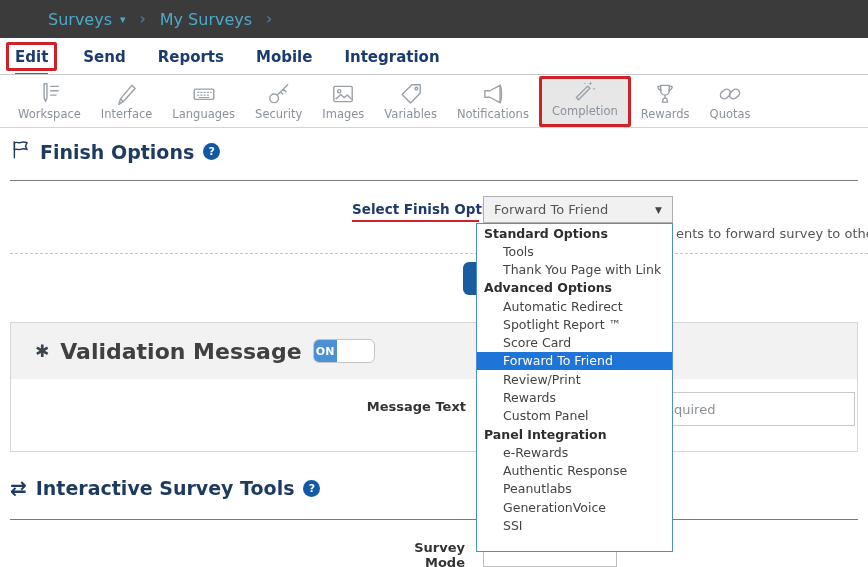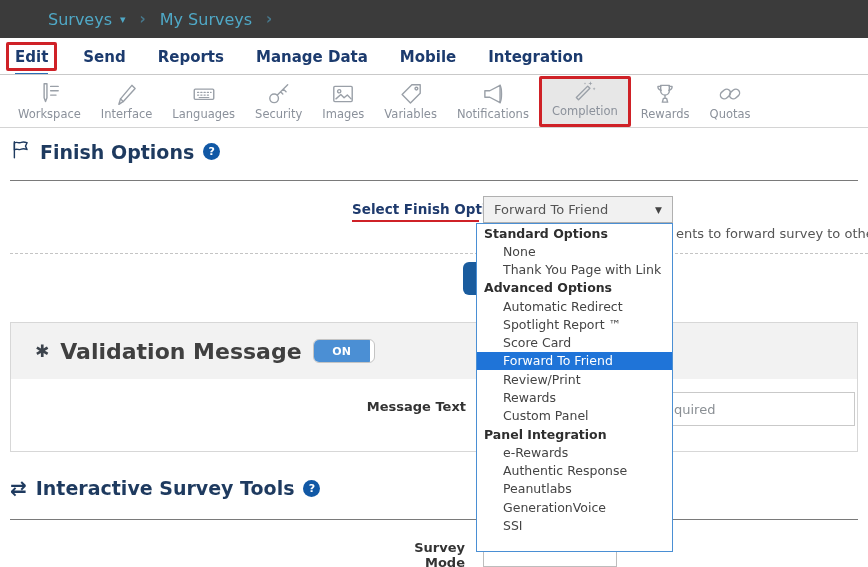--- a/index.html
+++ b/index.html
@@ -55,21 +55,21 @@
   .dd-row{height:18.27px;display:flex;align-items:center;font-size:12.5px;color:#444;padding-left:26px;cursor:pointer;white-space:nowrap;}
   .dd-row.group{font-weight:700;color:#2e2e2e;padding-left:7px;}
   .dd-row.selected{background:#1f74d8;color:#fff;}
 
   
   .panel{position:absolute;left:10px;top:322px;width:848px;height:130px;border:1px solid #d7d7d7;background:#fff;}
   .panel-head{height:56px;background:#f2f2f2;display:flex;align-items:center;gap:11px;padding-left:24px;}
   .asterisk-icon{font-size:17px;color:#3c434c;line-height:1;}
   .panel-title{font-size:22px;font-weight:700;color:#404040;}
   .toggle{width:62px;height:24px;border:1px solid #c4c4c4;border-radius:6px;background:#fff;display:flex;overflow:hidden;cursor:pointer;}
-  .toggle-on{width:56px;height:100%;background:#4b8fd4;color:#fff;font-size:11px;font-weight:700;display:flex;align-items:center;justify-content:center;}
+  .toggle-on{width:23px;height:100%;background:#4b8fd4;color:#fff;font-size:11px;font-weight:700;display:flex;align-items:center;justify-content:center;}
   .msg-label{position:absolute;left:330px;top:76px;width:125px;text-align:right;font-size:13px;font-weight:700;color:#333;}
   .msg-input{position:absolute;left:472px;top:69px;width:372px;height:34px;border:1px solid #c9c9c9;background:#fff;font-size:13px;color:#8a8f94;text-indent:188px;outline:none;}
 
   .mode-label{position:absolute;left:370px;top:540px;width:95px;text-align:right;font-size:13px;font-weight:700;color:#333;}
   .mode-select{position:absolute;left:483px;top:537px;width:134px;height:30px;border:1px solid #bdbdbd;background:#fff;z-index:5;cursor:pointer;}
 </style>
 </head>
 <body>
 
 <div id="app">
@@ -85,21 +85,20 @@
           <span class="crumb-label">My Surveys</span>
         </span>
         <span class="crumb-chev">›</span>
       </div>
   </div>
 
   <div class="menubar">
       <div class="menu-item active"><span class="menu-label">Edit</span></div>
       <div class="menu-item"><span class="menu-label">Send</span></div>
       <div class="menu-item"><span class="menu-label">Reports</span></div>
-      <div class="menu-item"><span class="menu-label">Manage Data</span></div>
       <div class="menu-item"><span class="menu-label">Mobile</span></div>
       <div class="menu-item"><span class="menu-label">Integration</span></div>
     </div>
 
   <div class="toolbar">
       <div class="tool-item">
         <span class="tool-icon">
           <svg viewBox="0 0 24 24">
             <path d="M7.5 2.5v13l1.3 3.5 1.3-3.5v-13z"></path>
             <path d="M13.5 5h7M13.5 9h7M13.5 13h5"></path>
@@ -238,21 +237,21 @@
     <span class="section-title">Interactive Survey Tools</span>
     <span class="help-circle"></span>
   </div>
   <div class="hr" style="top:519px;"></div>
 
   <div class="mode-label">Survey Mode</div>
   <div class="mode-select"></div>
 
   <div class="dropdown-list">
       <div class="dd-row group">Standard Options</div>
-      <div class="dd-row">None</div>
+      <div class="dd-row">Tools</div>
       <div class="dd-row">Thank You Page with Link</div>
       <div class="dd-row group">Advanced Options</div>
       <div class="dd-row">Automatic Redirect</div>
       <div class="dd-row">Spotlight Report ™</div>
       <div class="dd-row">Score Card</div>
       <div class="dd-row selected">Forward To Friend</div>
       <div class="dd-row">Review/Print</div>
       <div class="dd-row">Rewards</div>
       <div class="dd-row">Custom Panel</div>
       <div class="dd-row group">Panel Integration</div>

